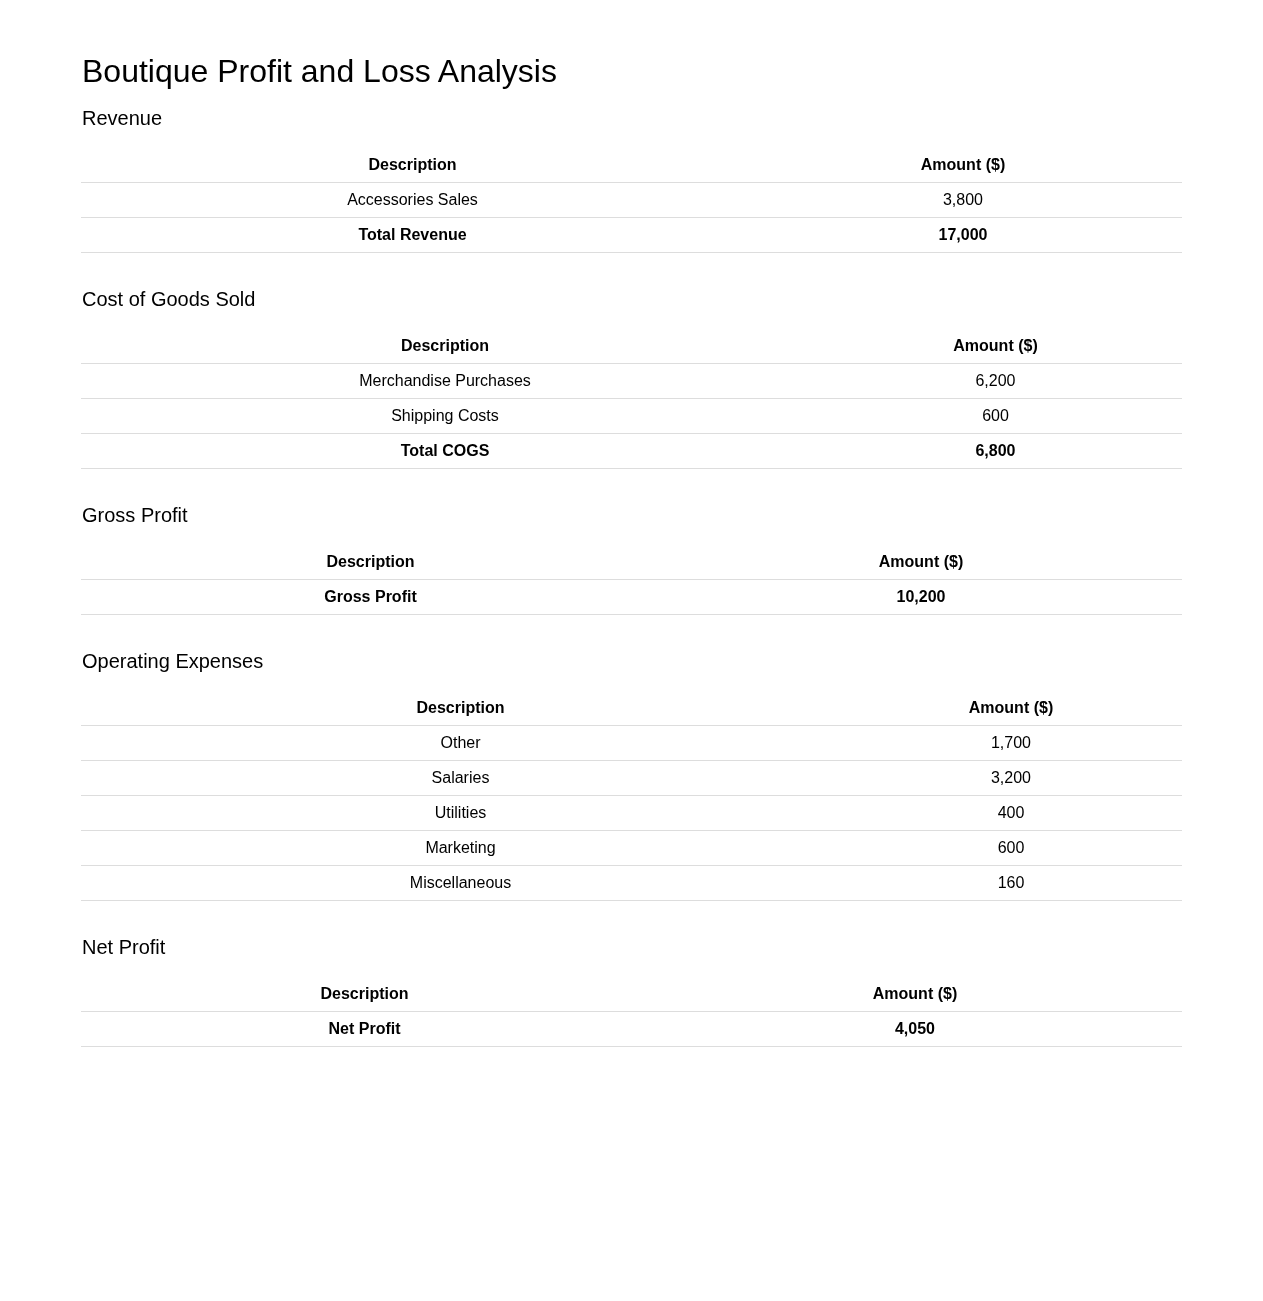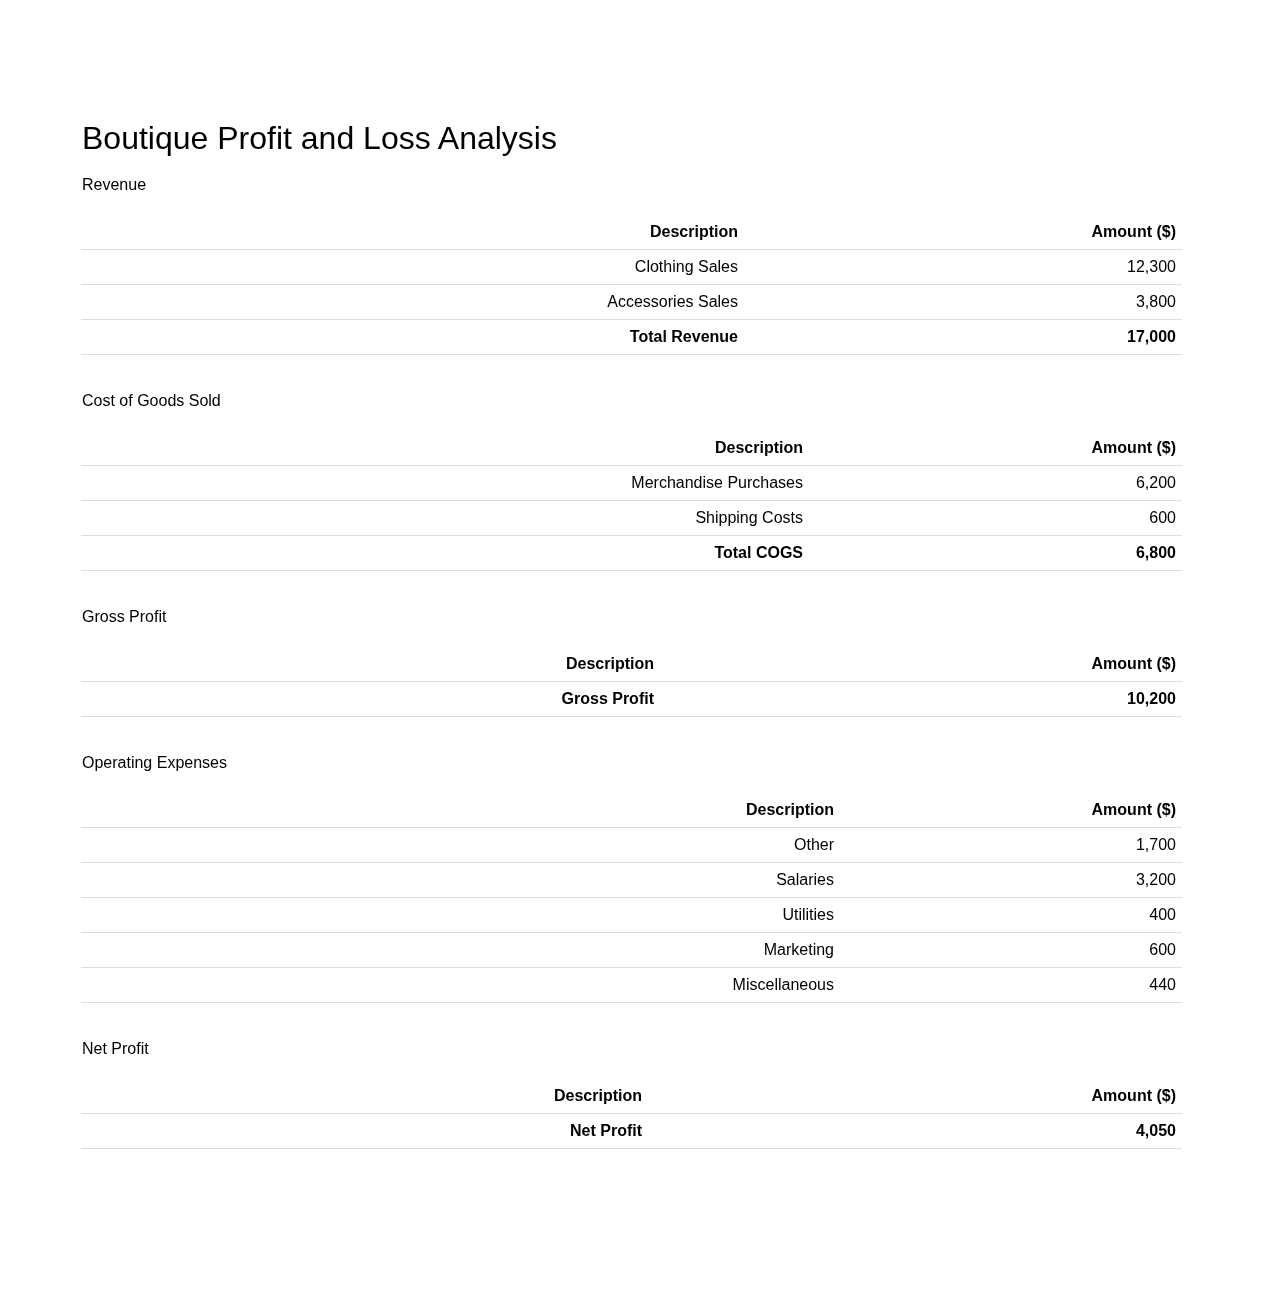--- a/index.html
+++ b/index.html
@@ -2,36 +2,36 @@
 <html><head>
   <meta charset="utf-8">
   <style>
     html, body { margin: 0; padding: 0; background: #ffffff; }
     body {
       font-family: "Liberation Sans", sans-serif;
       color: #000;
       width: 1263px;
       min-height: 1301px;
     }
-    .page { padding: 119px 81px 80px 81px; }
+    .page { padding: 52px 81px 80px 81px; }
     h1 {
       font-size: 32px; font-weight: normal;
       margin: 0 0 14px 1px; line-height: 38px;
     }
     h2 {
-      font-size: 16px; font-weight: normal;
+      font-size: 20px; font-weight: normal;
       margin: 4px 0 16px 1px; line-height: 28px;
     }
     table {
       width: 1101px; border-collapse: collapse;
       table-layout: fixed; margin-bottom: 32px;
       font-size: 16px;
     }
     th, td {
-      text-align: right; padding: 8px 6px 8px 6px;
+      text-align: center; padding: 8px 6px 8px 6px;
       height: 18px; line-height: 18px;
       border-bottom: 1px solid #dddddd;
     }
     th { font-weight: bold; }
     tr.total td { font-weight: bold; }
     section.s-rev h2 { margin-top: 0; }
   </style>
 </head>
 <body>
 
@@ -45,24 +45,20 @@
           <col style="width:663px">
           <col>
         </colgroup>
       <thead>
         <tr>
           <th>Description</th>
           <th>Amount ($)</th>
         </tr>
       </thead>
       <tbody>
-        <tr>
-          <td>Clothing Sales</td>
-          <td>12,300</td>
-        </tr>
         <tr>
           <td>Accessories Sales</td>
           <td>3,800</td>
         </tr>
         <tr class="total">
           <td>Total Revenue</td>
           <td>17,000</td>
         </tr>
       </tbody>
     </table>
@@ -145,21 +141,21 @@
         <tr>
           <td>Utilities</td>
           <td>400</td>
         </tr>
         <tr>
           <td>Marketing</td>
           <td>600</td>
         </tr>
         <tr>
           <td>Miscellaneous</td>
-          <td>440</td>
+          <td>160</td>
         </tr>
       </tbody>
     </table>
   </section>
 
   <section>
     <h2>Net Profit</h2>
     <table>
       <colgroup>
           <col style="width:567px">

